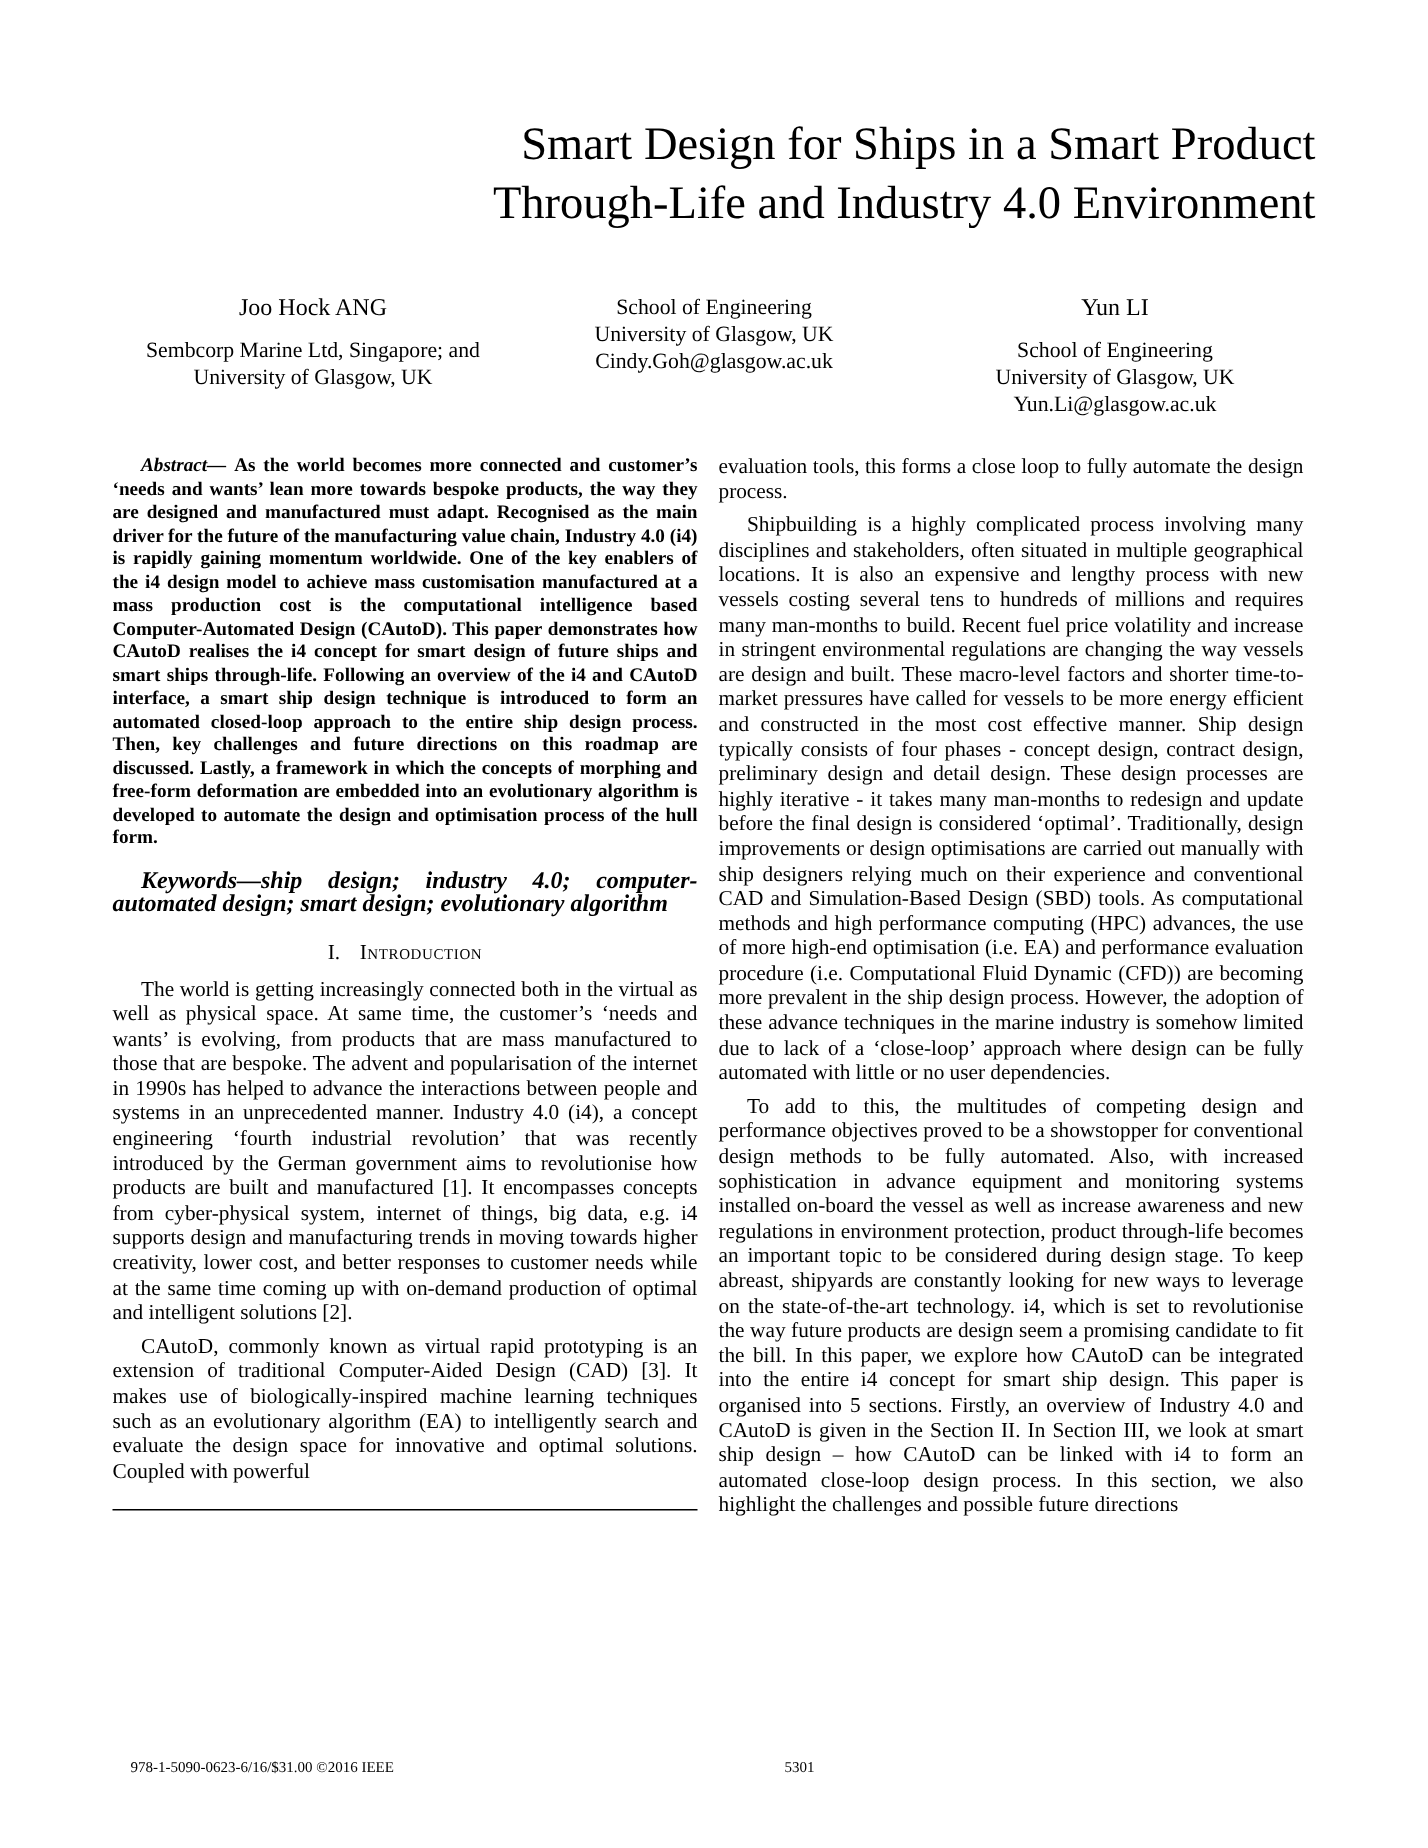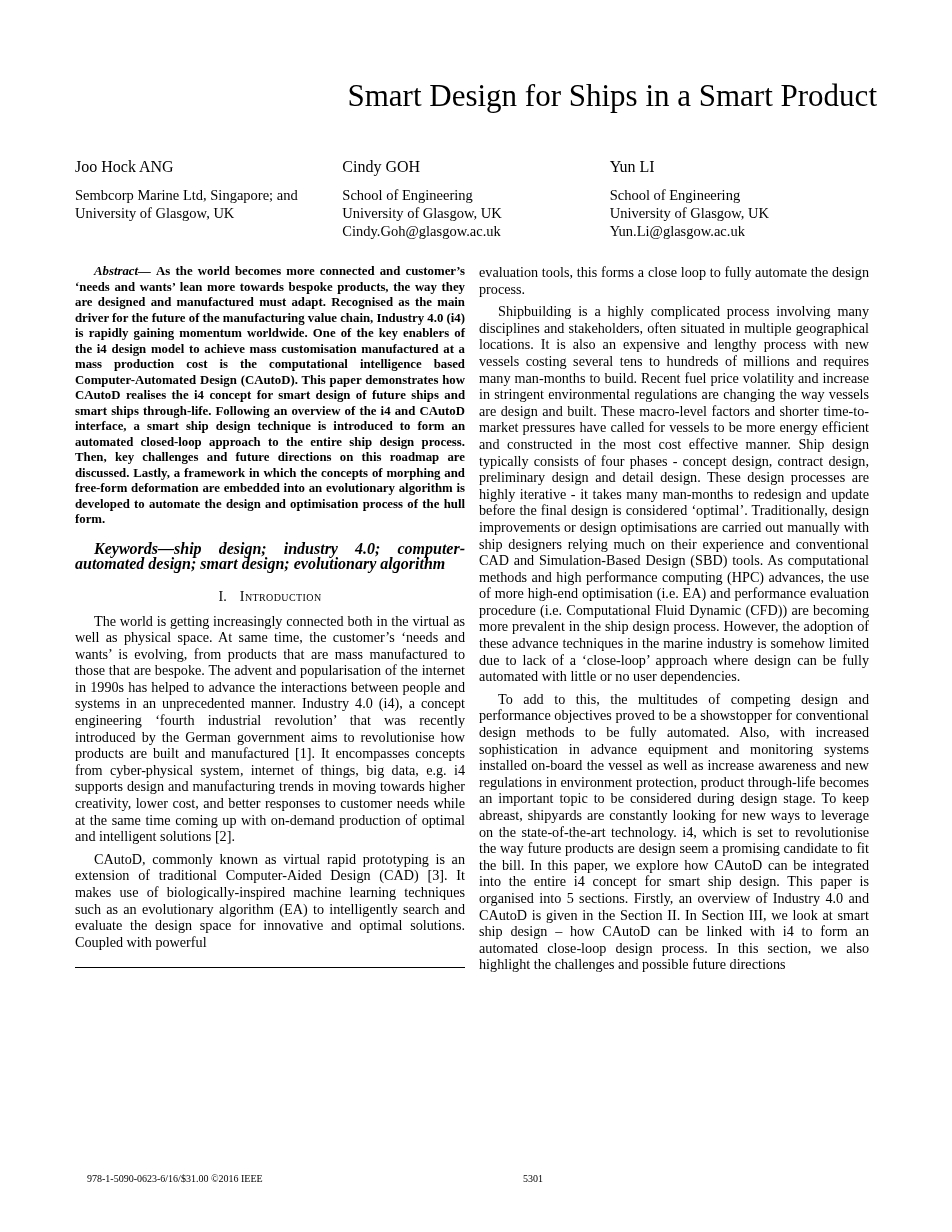--- a/index.html
+++ b/index.html
@@ -15,21 +15,21 @@
     overflow: hidden;
   }
   .title-block {
     margin-top: 16px;
     text-align: right;
     font-size: 31px;
     line-height: 39px;
     font-weight: normal;
   }
   .authors-row { display: flex; margin-top: 42px; }
-  .author-col { flex: 1; font-size: 14.5px; line-height: 18px; }
+  .author-col { flex: 1; text-align: center; font-size: 14.5px; line-height: 18px; }
   .author-name { font-size: 16px; line-height: 20px; margin-bottom: 9px; }
 
   .columns { display: flex; gap: 14px; margin-top: 24px; }
   .col {
     width: 390px;
     font-size: 14.2px;
     line-height: 16.6px;
     text-align: justify;
   }
   .col-left { display: flex; flex-direction: column; }
@@ -76,30 +76,30 @@
   .copyright { position: absolute; left: 12px; bottom: 0; }
   .page-number { position: absolute; left: 448px; bottom: 0; }
 </style>
 </head>
 <body>
 
 <div class="page">
 
   <h1 class="title-block">
     <div>Smart Design for Ships in a Smart Product</div>
+    <div>Through-Life and Industry 4.0 Environment</div>
   </h1>
 
   <div class="authors-row">
     <div class="author-col">
       <div class="author-name">Joo Hock ANG</div>
       <div class="author-affil">Sembcorp Marine Ltd, Singapore; and</div>
       <div class="author-affil">University of Glasgow, UK</div>
     </div>
     <div class="author-col">
-      <div class="author-name">Cindy GOH</div>
       <div class="author-affil">School of Engineering</div>
       <div class="author-affil">University of Glasgow, UK</div>
       <div class="author-email">Cindy.Goh@glasgow.ac.uk</div>
     </div>
     <div class="author-col">
       <div class="author-name">Yun LI</div>
       <div class="author-affil">School of Engineering</div>
       <div class="author-affil">University of Glasgow, UK</div>
       <div class="author-email">Yun.Li@glasgow.ac.uk</div>
     </div>

